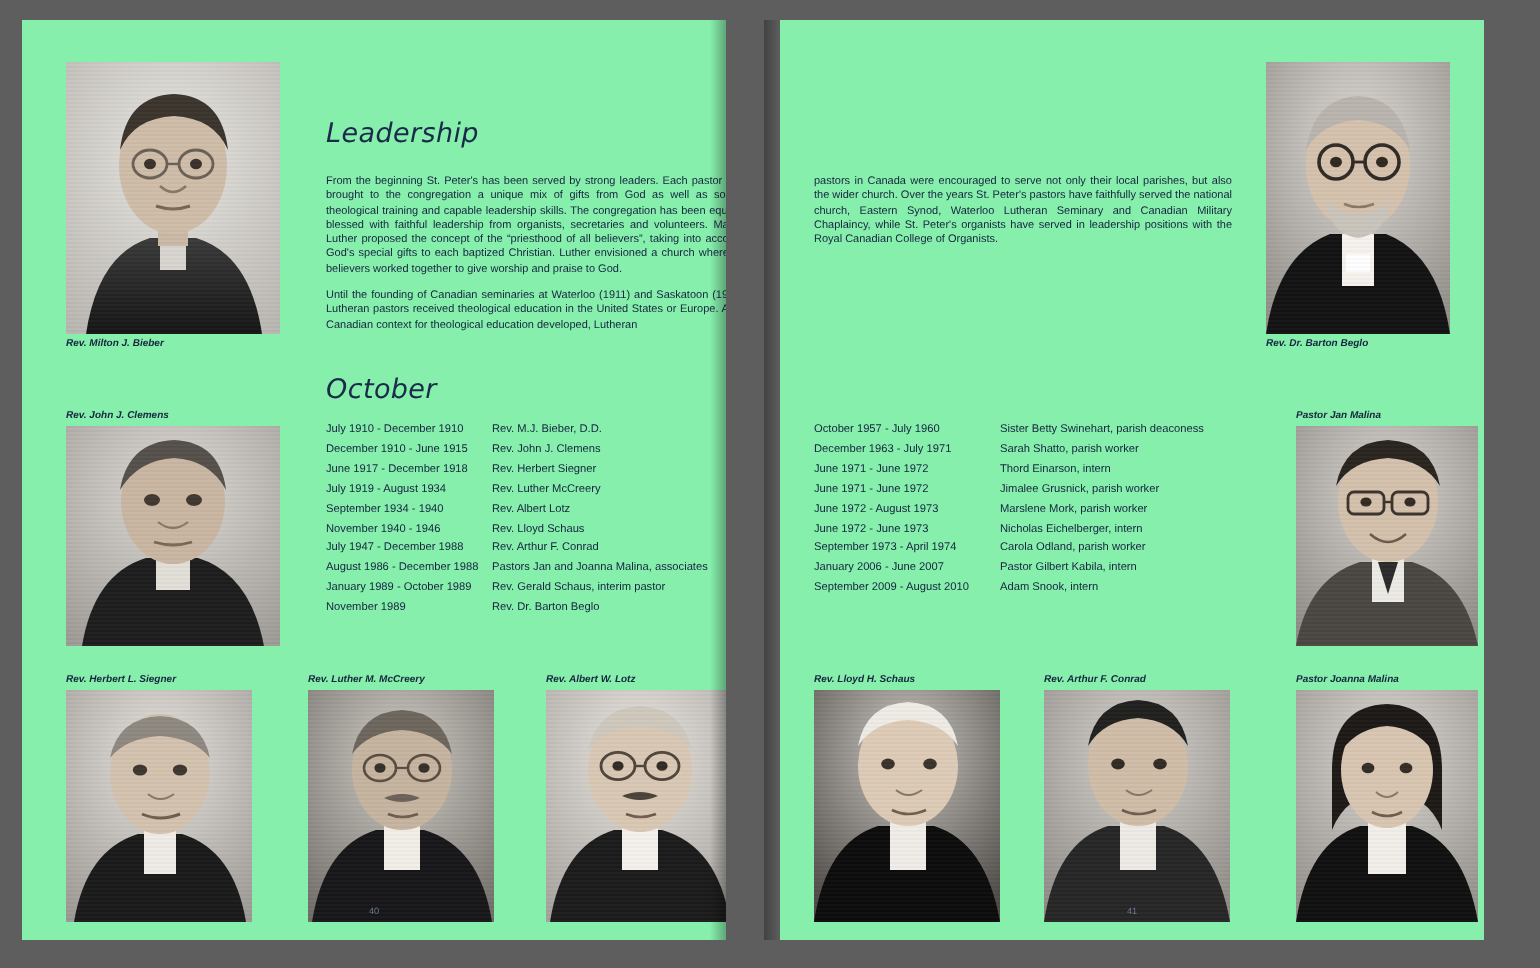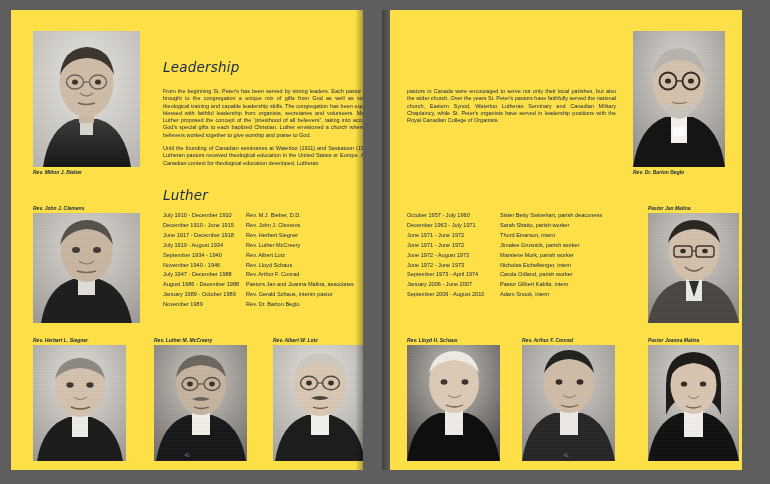--- a/index.html
+++ b/index.html
@@ -23,21 +23,21 @@
     display: flex;
     justify-content: center;
     align-items: center;
   }
 
   .page {
     position: absolute;
     top: 10px;
     width: 352px;
     height: 460px;
-    background: #fde047;
+    background: #86efac;
     box-sizing: border-box;
   }
   .page-left  { left: 11px; }
   .page-right { left: 390px; }
 
   .gutter-shadow-left {
     position: absolute;
     top: 10px;
     left: 355px;
     width: 8px;
@@ -233,21 +233,21 @@
         </svg>
         <div class="grain"></div>
       </div>
 
       <h2 class="section-title" id="leadership-head">Leadership</h2>
       <div id="leadership-body">
         <p class="body-text">From the beginning St. Peter's has been served by strong leaders. Each pastor has brought to the congregation a unique mix of gifts from God as well as sound theological training and capable leadership skills. The congregation has been equally blessed with faithful leadership from organists, secretaries and volunteers. Martin Luther proposed the concept of the “priesthood of all believers”, taking into account God's special gifts to each baptized Christian. Luther envisioned a church where all believers worked together to give worship and praise to God.</p>
         <p class="body-text">Until the founding of Canadian seminaries at Waterloo (1911) and Saskatoon (1913) Lutheran pastors received theological education in the United States or Europe. As a Canadian context for theological education developed, Lutheran</p>
       </div>
 
-      <h2 class="section-title" id="pastors-head">Luther</h2>
+      <h2 class="section-title" id="pastors-head">October</h2>
       <div id="pastors-list">
         <div class="list-row">
             <span class="list-period">July 1910 - December 1910</span>
             <span class="list-name">Rev. M.J. Bieber, D.D.</span>
           </div>
         <div class="list-row">
             <span class="list-period">December 1910 - June 1915</span>
             <span class="list-name">Rev. John J. Clemens</span>
           </div>
         <div class="list-row">

